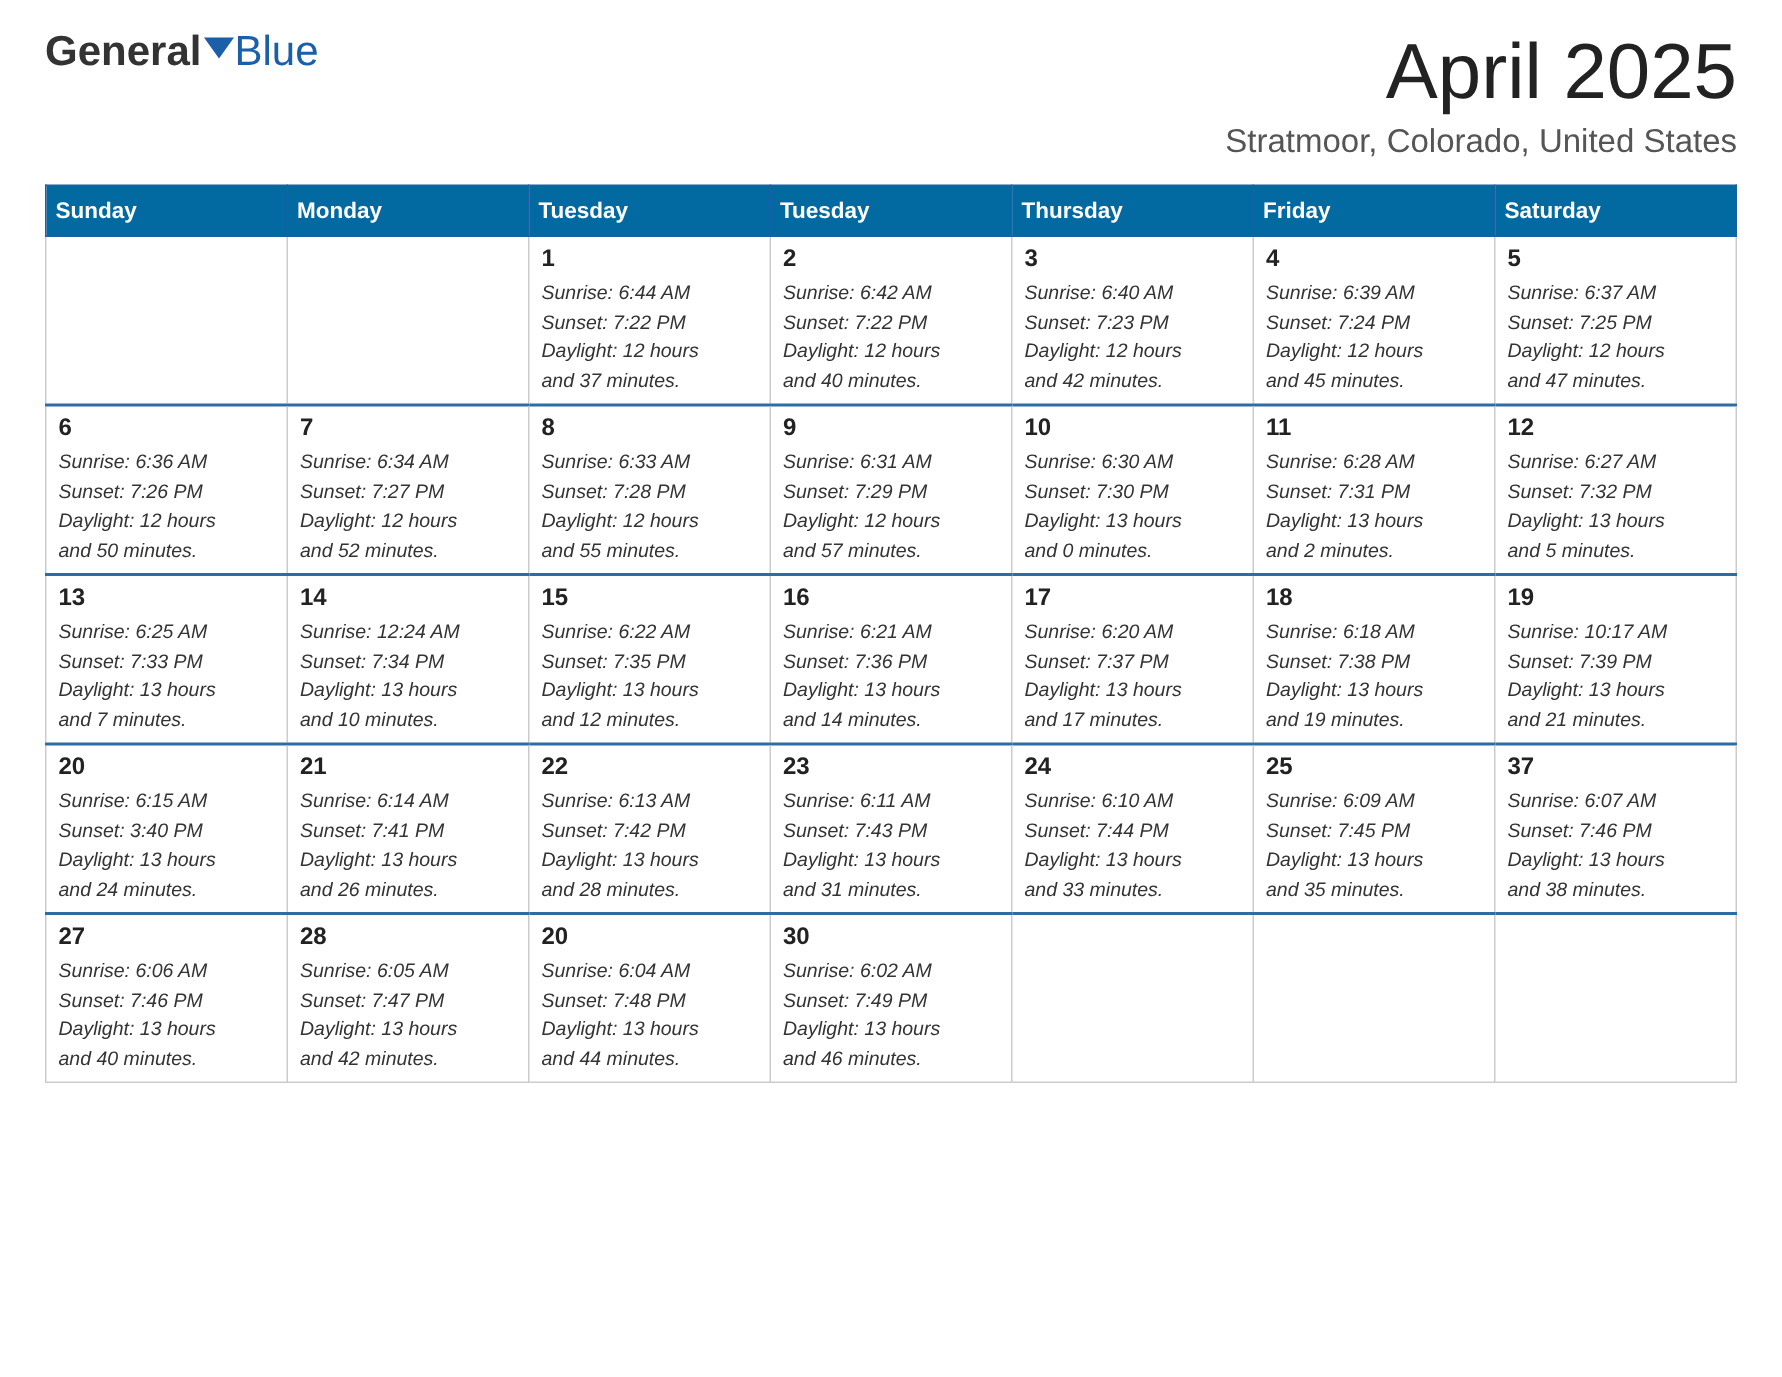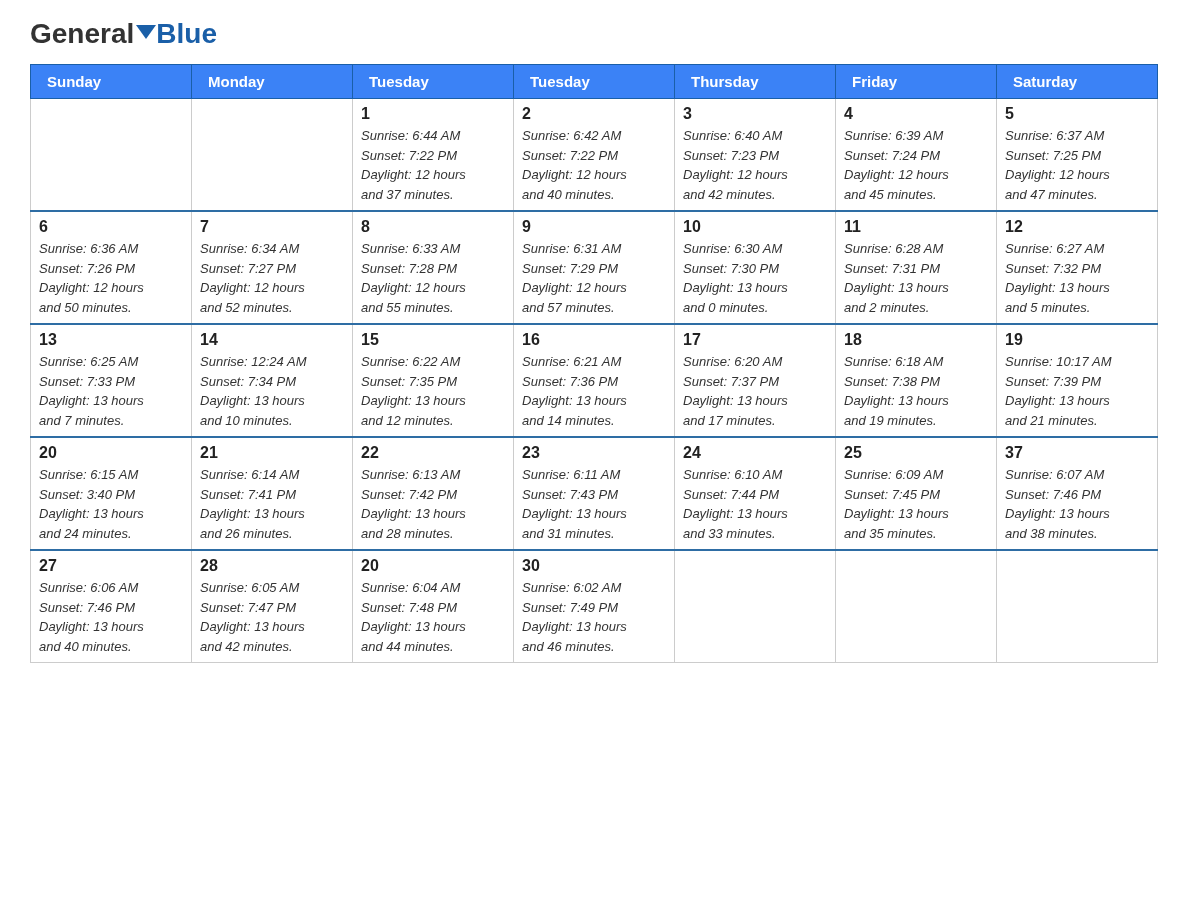--- a/index.html
+++ b/index.html
@@ -22,21 +22,21 @@
       align-items: flex-start;
     }
     .logo-general {
       font-size: 28px;
       font-weight: bold;
       color: #333;
       line-height: 1;
     }
     .logo-blue {
       font-size: 28px;
-      font-weight: bold;
+      font-weight: normal;
       color: #1a5fa8;
       line-height: 1;
     }
     .logo-triangle {
       display: inline-block;
       width: 0;
       height: 0;
       border-left: 10px solid transparent;
       border-right: 10px solid transparent;
       border-top: 14px solid #1a5fa8;
@@ -58,23 +58,23 @@
       font-size: 22px;
       color: #555;
       margin-top: 4px;
     }
     .calendar-table {
       width: 100%;
       border-collapse: collapse;
       border: 1px solid #999;
     }
     .calendar-table th {
-      background-color: #3b82f6;
+      background-color: #0369a1;
       color: #fff;
-      padding: 8px 16px;
+      padding: 8px 6px;
       font-size: 15px;
       font-weight: bold;
       text-align: left;
       border: 1px solid #1a5fa8;
     }
     .calendar-table td {
       vertical-align: top;
       padding: 6px 8px;
       border: 1px solid #ccc;
       width: 14.28%;
@@ -104,20 +104,24 @@
 </head>
 <body>
 
 <div class="header-area">
   <div class="logo">
     <div style="display:flex; align-items:center;">
       <span class="logo-general">General</span>
       <span class="logo-triangle"></span>
     </div>
     <span class="logo-blue">Blue</span>
+  </div>
+  <div class="title-area">
+    <div class="month-title">April 2025</div>
+    <div class="location-title">Stratmoor, Colorado, United States</div>
   </div>
 </div>
 
 <table class="calendar-table">
   <thead>
     <tr>
     <th>Sunday</th>
         <th>Monday</th>
         <th>Tuesday</th>
         <th>Tuesday</th>

